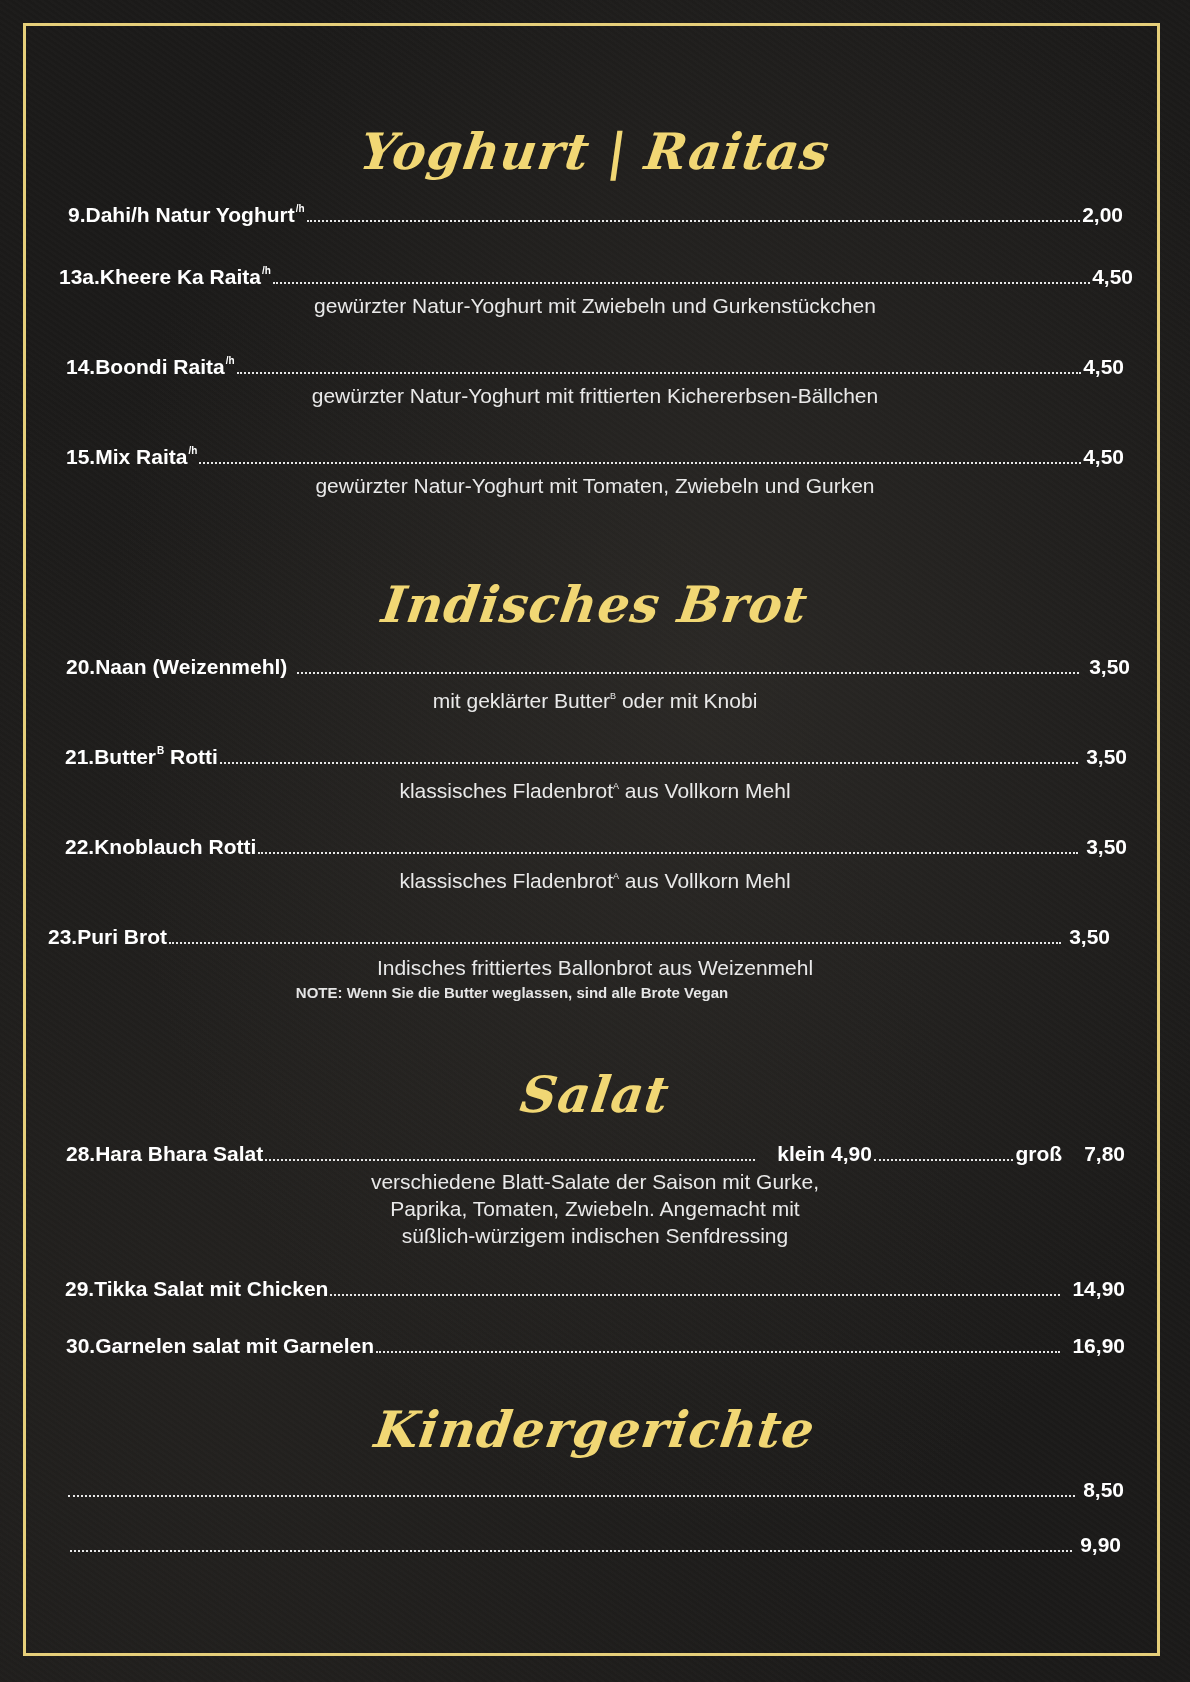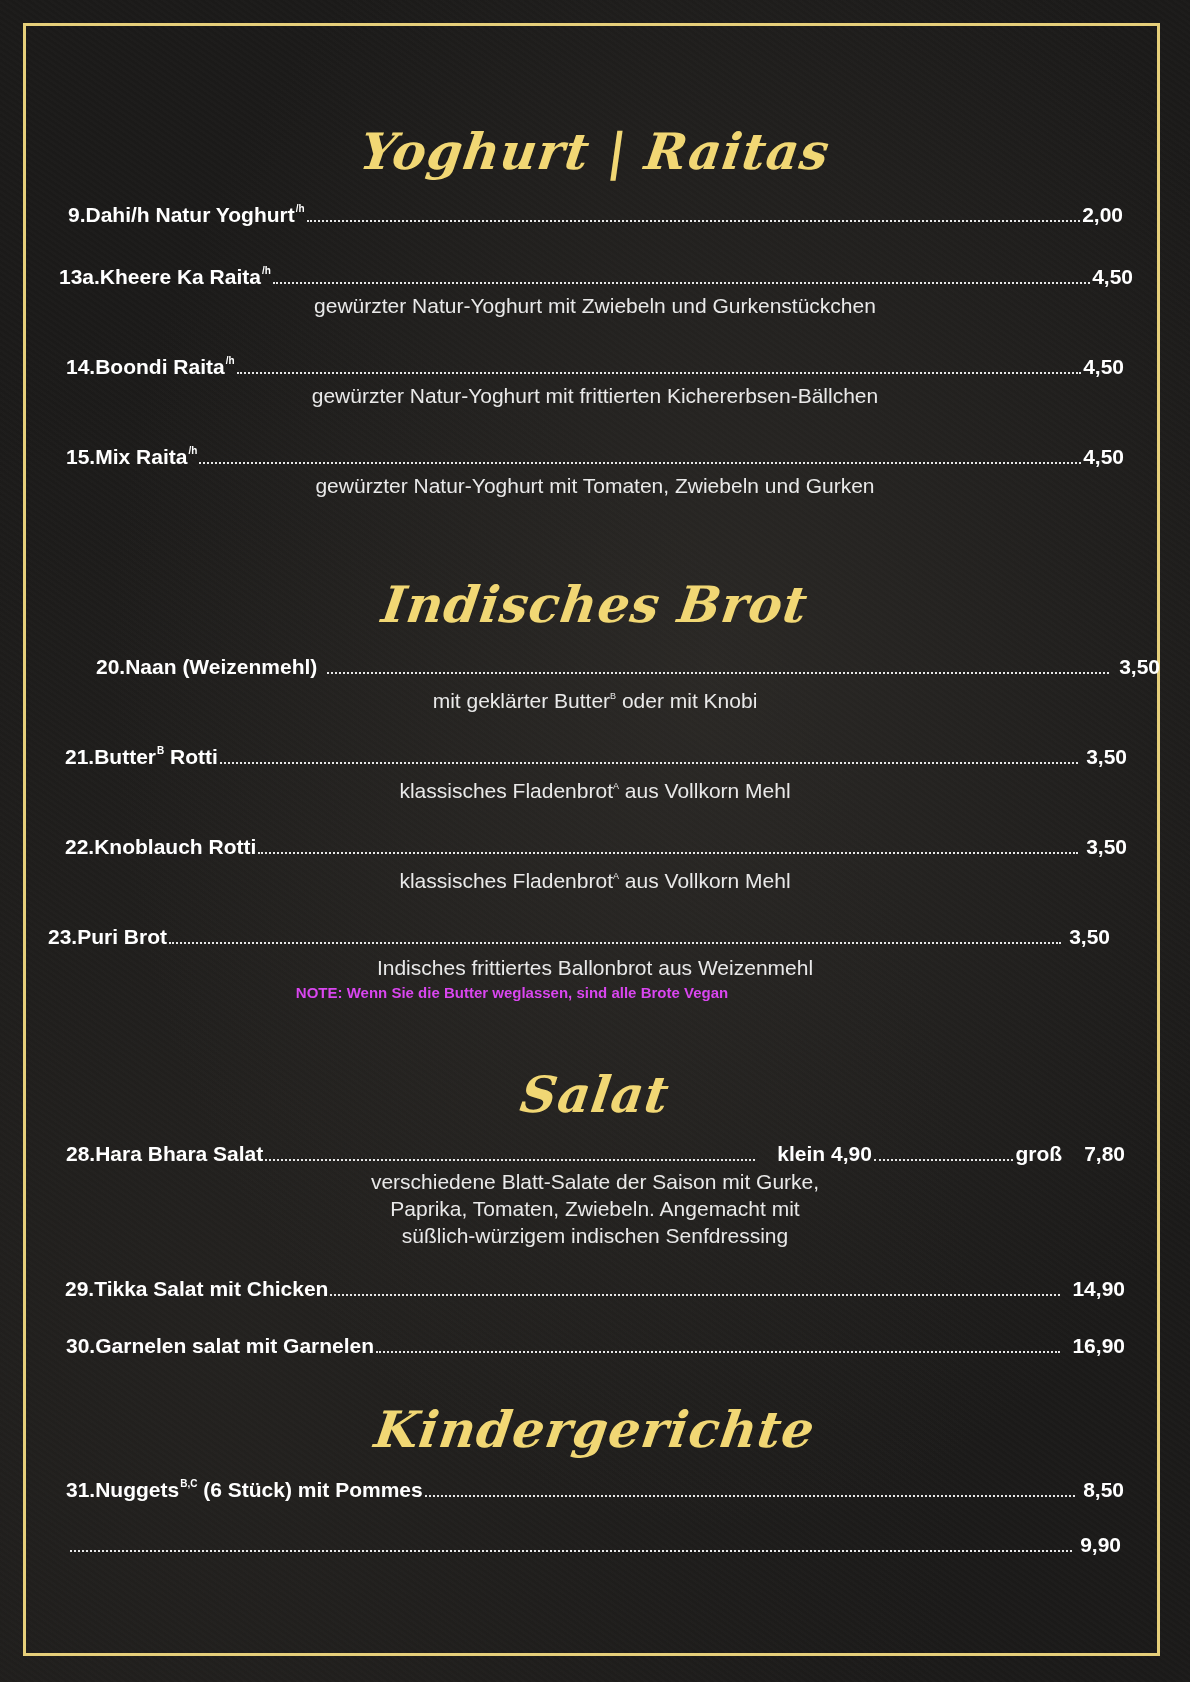--- a/index.html
+++ b/index.html
@@ -41,21 +41,21 @@
   }
   .row .price { flex: 0 0 auto; }
   .row .mid { flex: 0 0 auto; margin-left: 20px; }
   .desc {
     position: absolute; left: 0; width: 1190px; text-align: center;
     font-size: 21px; color: #e9e9e9; font-weight: normal; line-height: 27px;
   }
   .desc sup { font-size: 9px; vertical-align: 9px; }
   .note {
     position: absolute; left: 0; width: 1024px; text-align: center;
-    font-size: 15px; font-weight: bold; color: #d946ef;
+    font-size: 15px; font-weight: bold; color: #e5e5e5;
   }
 </style>
 </head>
 <body>
 
 <div class="frame"></div>
 
 <div class="heading" style="top:122px;">Yoghurt | Raitas</div>
 
 <div class="row" style="left:68px; width:1055px; top:203px;">
@@ -80,21 +80,21 @@
 
 <div class="row" style="left:66px; width:1058px; top:445px;">
   <span class="name"><span>15.Mix Raita</span><sup>/h</sup></span>
   <span class="dots"></span>
   <span class="price">4,50</span>
 </div>
 <div class="desc" style="top:472px;">gewürzter Natur-Yoghurt mit Tomaten, Zwiebeln und Gurken</div>
 
 <div class="heading" style="top:575px;">Indisches Brot</div>
 
-<div class="row" style="left:66px; width:1064px; top:655px;margin-left:30px;">
+<div class="row" style="left:66px; width:1064px; top:655px;">
   <span class="name">20.Naan (Weizenmehl)</span>
   <span class="dots" style="margin-left:10px; margin-right:10px;"></span>
   <span class="price">3,50</span>
 </div>
 <div class="desc" style="top:683px;"><span>mit geklärter Butter</span><sup>B</sup><span> oder mit Knobi</span></div>
 
 <div class="row" style="left:65px; width:1062px; top:745px;">
   <span class="name"><span>21.Butter</span><sup>B</sup><span> Rotti</span></span>
   <span class="dots"></span>
   <span class="price" style="margin-left:6px;">3,50</span>
@@ -138,21 +138,20 @@
 
 <div class="row" style="left:66px; width:1059px; top:1334px;text-align:center;">
   <span class="name">30.Garnelen salat mit Garnelen</span>
   <span class="dots"></span>
   <span class="price" style="margin-left:10px;">16,90</span>
 </div>
 
 <div class="heading" style="top:1400px;">Kindergerichte</div>
 
 <div class="row" style="left:66px; width:1058px; top:1478px;">
-  <span class="name"><span>31.Nuggets</span><sup>B,C</sup><span> (6 Stück) mit Pommes</span></span>
   <span class="dots"></span>
   <span class="price" style="margin-left:6px;">8,50</span>
 </div>
 
 <div class="row" style="left:68px; width:1053px; top:1533px;">
   <span class="dots"></span>
   <span class="price" style="margin-left:6px;">9,90</span>
 </div>
 
 </body></html>

